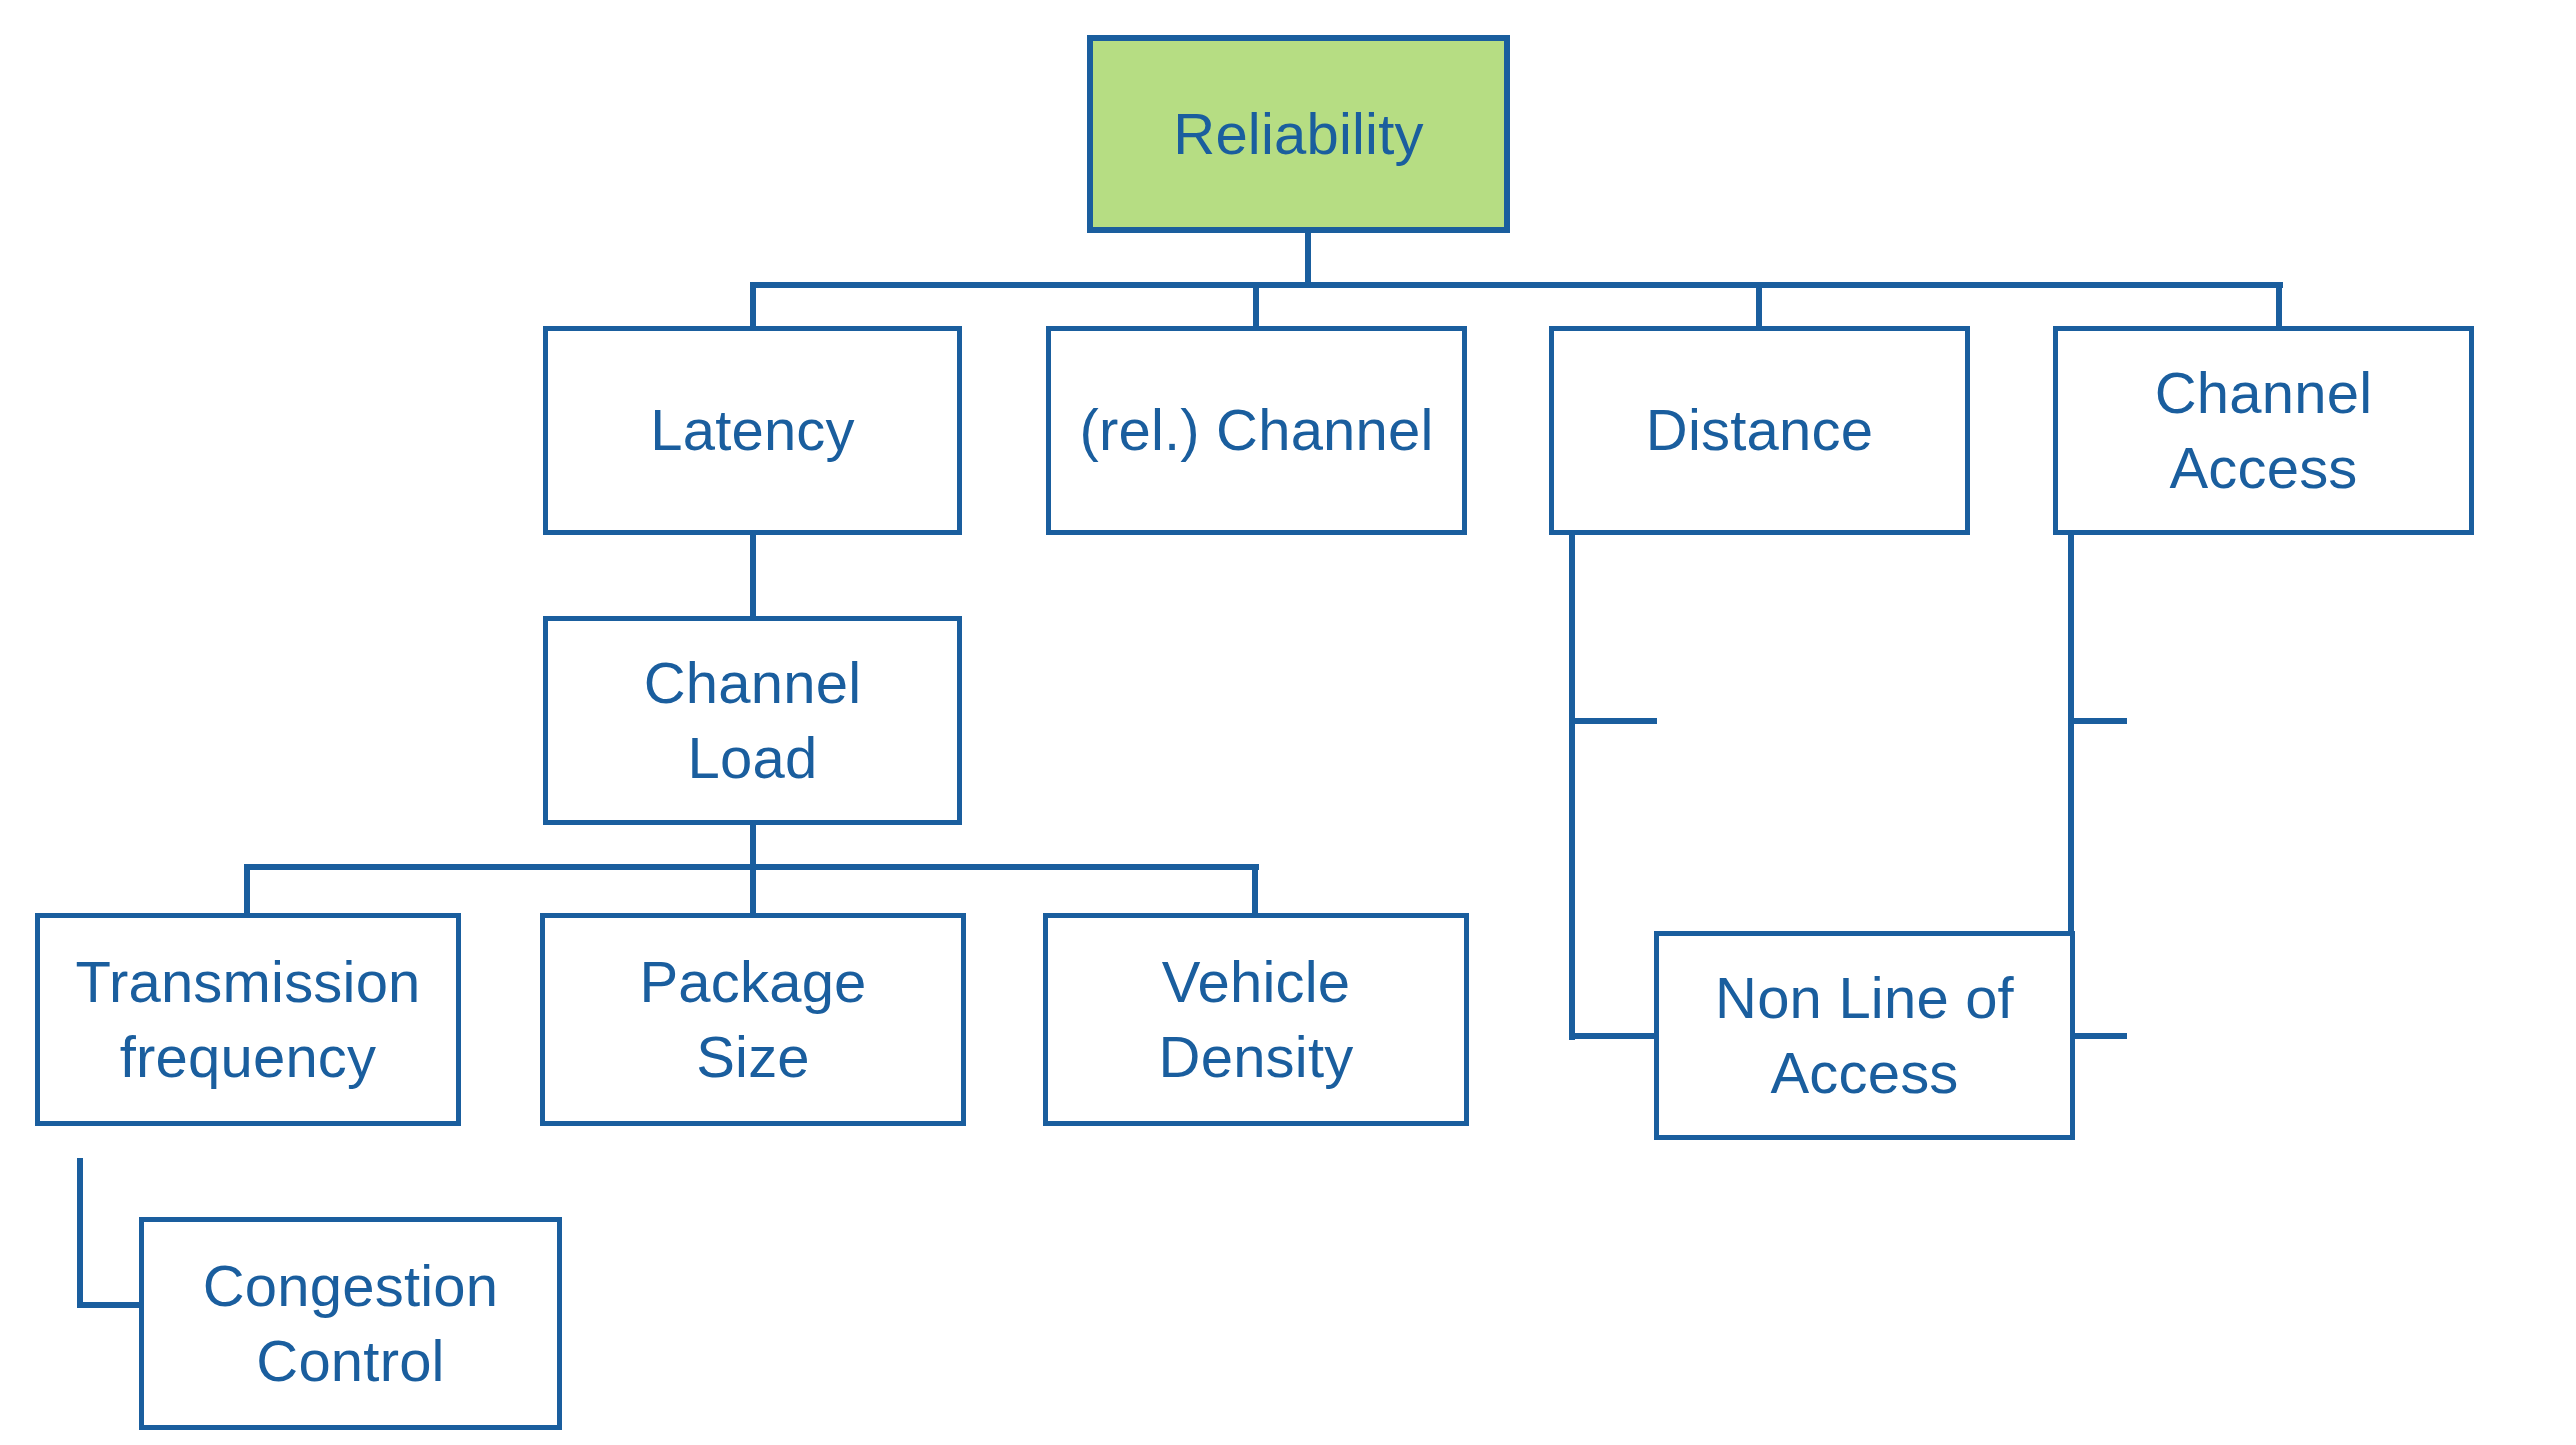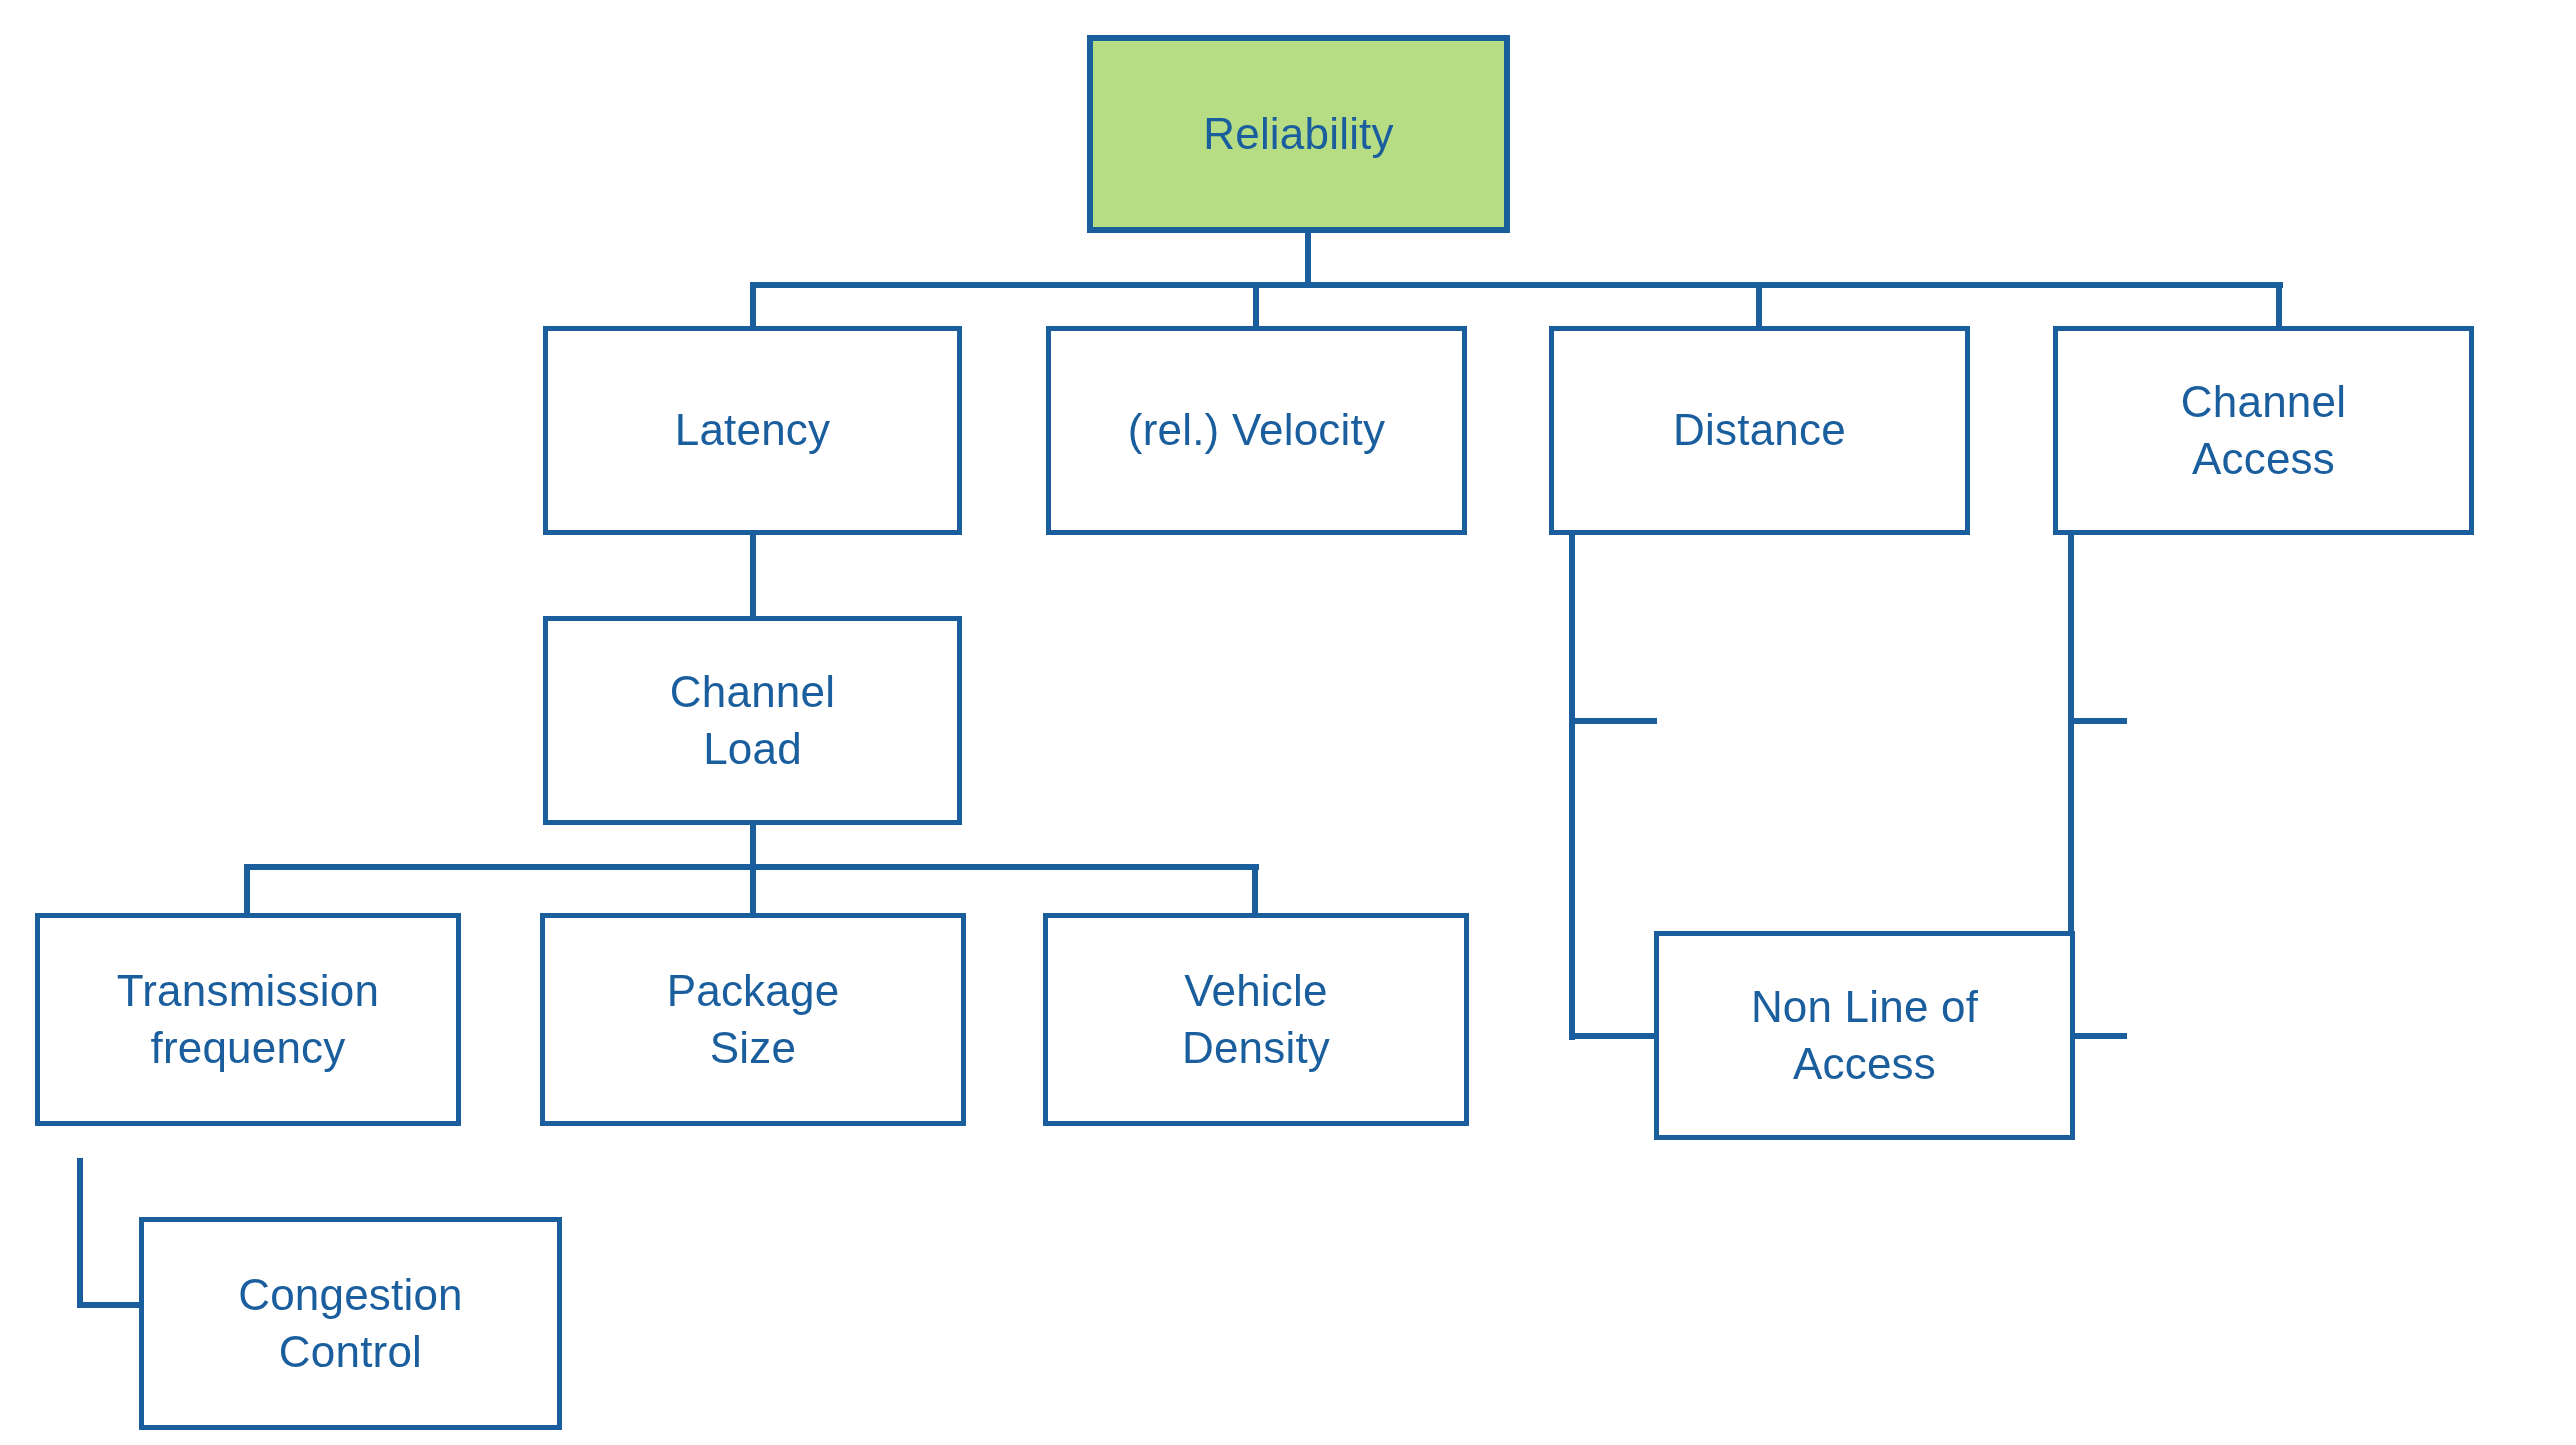--- a/index.html
+++ b/index.html
@@ -18,21 +18,21 @@
   .node {
     position: absolute;
     box-sizing: border-box;
     border: 5.5px solid #1a5e9e;
     background: #ffffff;
     color: #1a5e9e;
     display: flex;
     align-items: center;
     justify-content: center;
     text-align: center;
-    font-size: 44px;
+    font-size: 58px;
     line-height: 1.28;
     letter-spacing: 0.2px;
     white-space: pre-line;
     z-index: 3;
   }
   .node.root {
     background: #b6dd83;
     border-width: 6.4px;
   }
   .conn {
@@ -71,21 +71,21 @@
   <div class="conn h" style="left:1569px; top:1033px; width:88px; height:6.4px;"></div>
 
   <div class="conn v" style="left:2068px; top:530px; width:6.4px; height:510px;"></div>
   <div class="conn h" style="left:2068px; top:718px; width:59px; height:6.4px;"></div>
   <div class="conn h" style="left:2068px; top:1033px; width:59px; height:6.4px;"></div>
 
   <div class="node root" style="left:1299px; top:35px; width:423px; height:198px; transform:translateX(-212px);">Reliability</div>
 
   <div class="node" style="left:543px; top:326px; width:419px; height:209px;">Latency</div>
 
-  <div class="node" style="left:1046px; top:326px; width:421px; height:209px;">(rel.) Velocity</div>
+  <div class="node" style="left:1046px; top:326px; width:421px; height:209px;">(rel.) Channel</div>
 
   <div class="node" style="left:1549px; top:326px; width:421px; height:209px;">Distance</div>
 
   <div class="node" style="left:2053px; top:326px; width:421px; height:209px;">Channel
 Access</div>
 
   <div class="node" style="left:543px; top:616px; width:419px; height:209px;">Channel
 Load</div>
 
 

